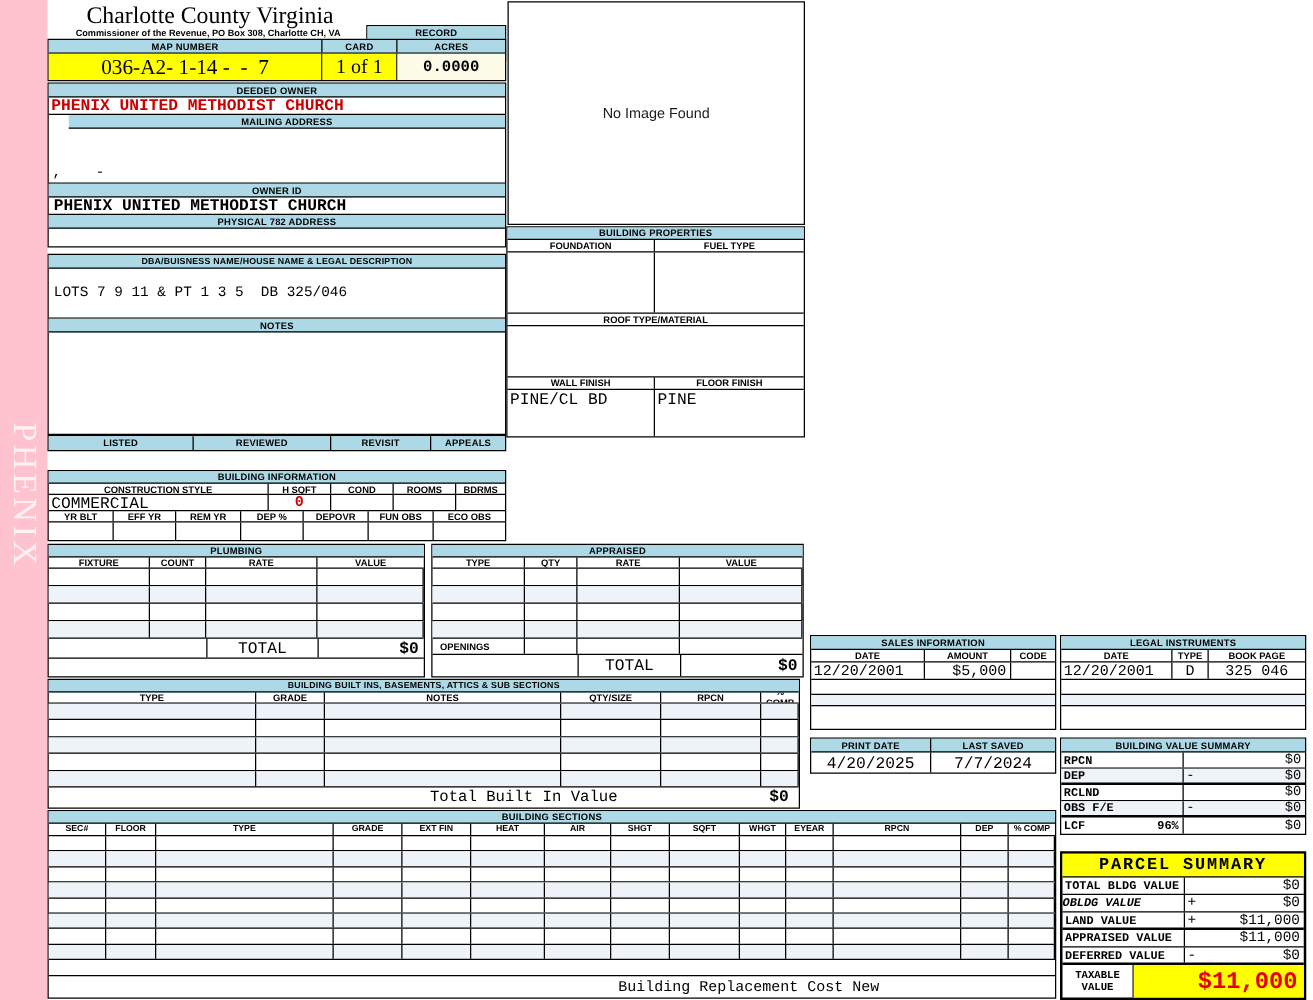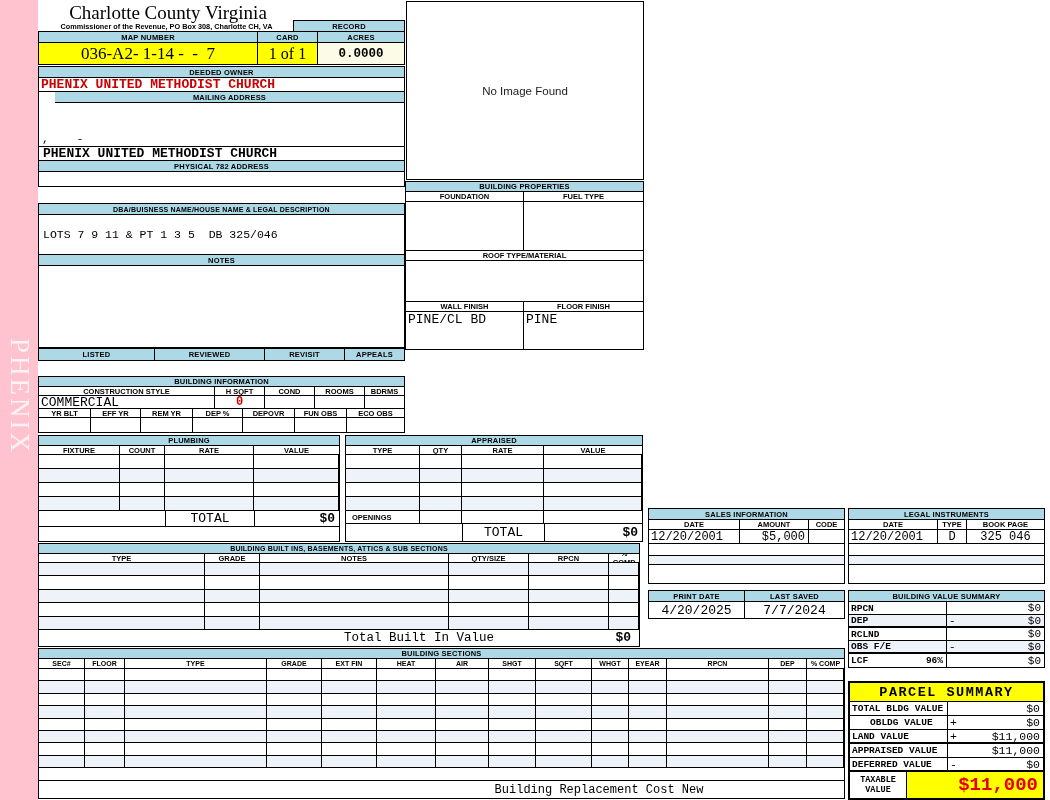--- a/index.html
+++ b/index.html
@@ -89,20 +89,23 @@
         <div style="flex:1;padding-left:2px;" class="mono b red">
           <span style="font-size:13px;">PHENIX UNITED METHODIST CHURCH</span>
         </div>
       </div>
     <div class="row hdr" style="height:11px;margin-left:16px;">
         <div style="flex:1">MAILING ADDRESS</div>
       </div>
     <div class="row" style="height:44px;">
         <div style="flex:1;align-items:flex-end;padding:0 0 1px 3px;" class="val pre">,    -</div>
       </div>
+    <div class="row hdr" style="height:11px;">
+        <div style="flex:1">OWNER ID</div>
+      </div>
     <div class="row" style="height:14px;">
         <div style="flex:1;padding-left:4px;" class="mono b">
           <span style="font-size:13px;">PHENIX UNITED METHODIST CHURCH</span>
         </div>
       </div>
     <div class="row hdr" style="height:11px;">
         <div style="flex:1">PHYSICAL 782 ADDRESS</div>
       </div>
     <div class="row" style="height:14px;">
         <div style="flex:1;padding-left:3px;" class="val"></div>
@@ -646,21 +649,21 @@
     <div class="row cols" style="height:14px;">
       <div style="padding-left:2px;">
           <span class="smono">TOTAL BLDG VALUE</span>
         </div>
       <div class="opcell">
           <span class="mono" style="font-size:11.5px;"></span>
           <span class="mono" style="font-size:11.5px;">$0</span>
         </div>
     </div>
     <div class="row cols" style="height:14px;">
-      <div style="padding-left:20px;">
+      <div style="padding-left:0;font-style:italic;">
           <span class="smono">OBLDG VALUE</span>
         </div>
       <div class="opcell">
           <span class="mono" style="font-size:11.5px;">+</span>
           <span class="mono" style="font-size:11.5px;">$0</span>
         </div>
     </div>
     <div class="row cols" style="height:14px;border-bottom-width:2px;">
       <div style="padding-left:2px;">
           <span class="smono">LAND VALUE</span>

